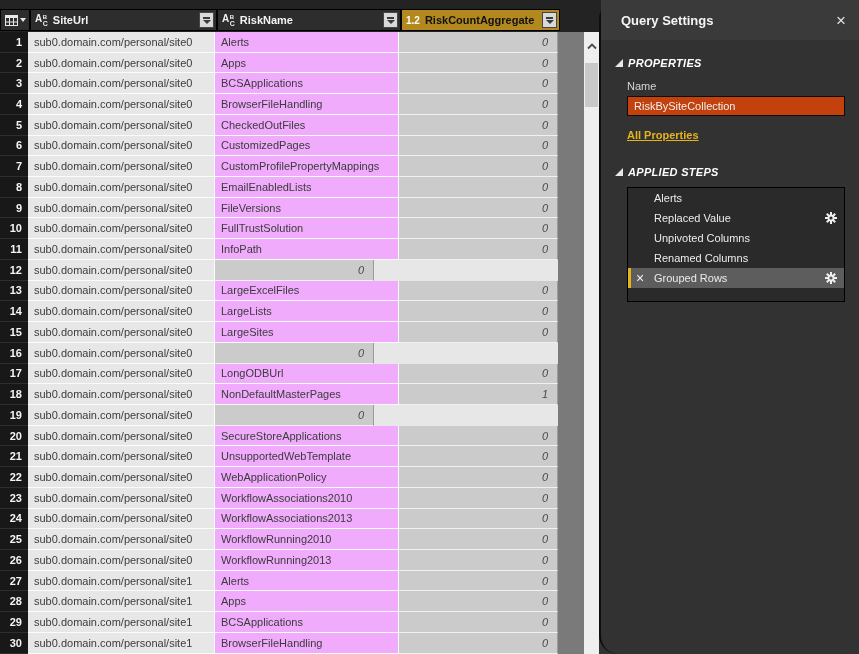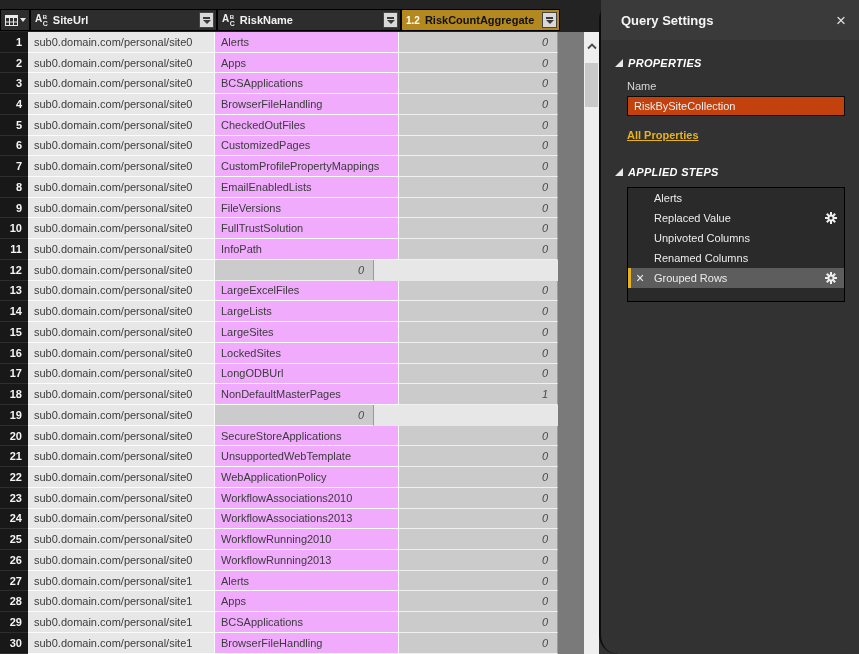--- a/index.html
+++ b/index.html
@@ -227,21 +227,20 @@
   <div class="trow">
     <div class="cell num">15</div>
     <div class="cell site">sub0.domain.com/personal/site0</div>
     <div class="cell risk">LargeSites</div>
     <div class="cell count">0</div>
   </div>
 
   <div class="trow">
     <div class="cell num">16</div>
     <div class="cell site">sub0.domain.com/personal/site0</div>
-    <div class="cell risk">LockedSites</div>
     <div class="cell count">0</div>
   </div>
 
   <div class="trow">
     <div class="cell num">17</div>
     <div class="cell site">sub0.domain.com/personal/site0</div>
     <div class="cell risk">LongODBUrl</div>
     <div class="cell count">0</div>
   </div>
 

